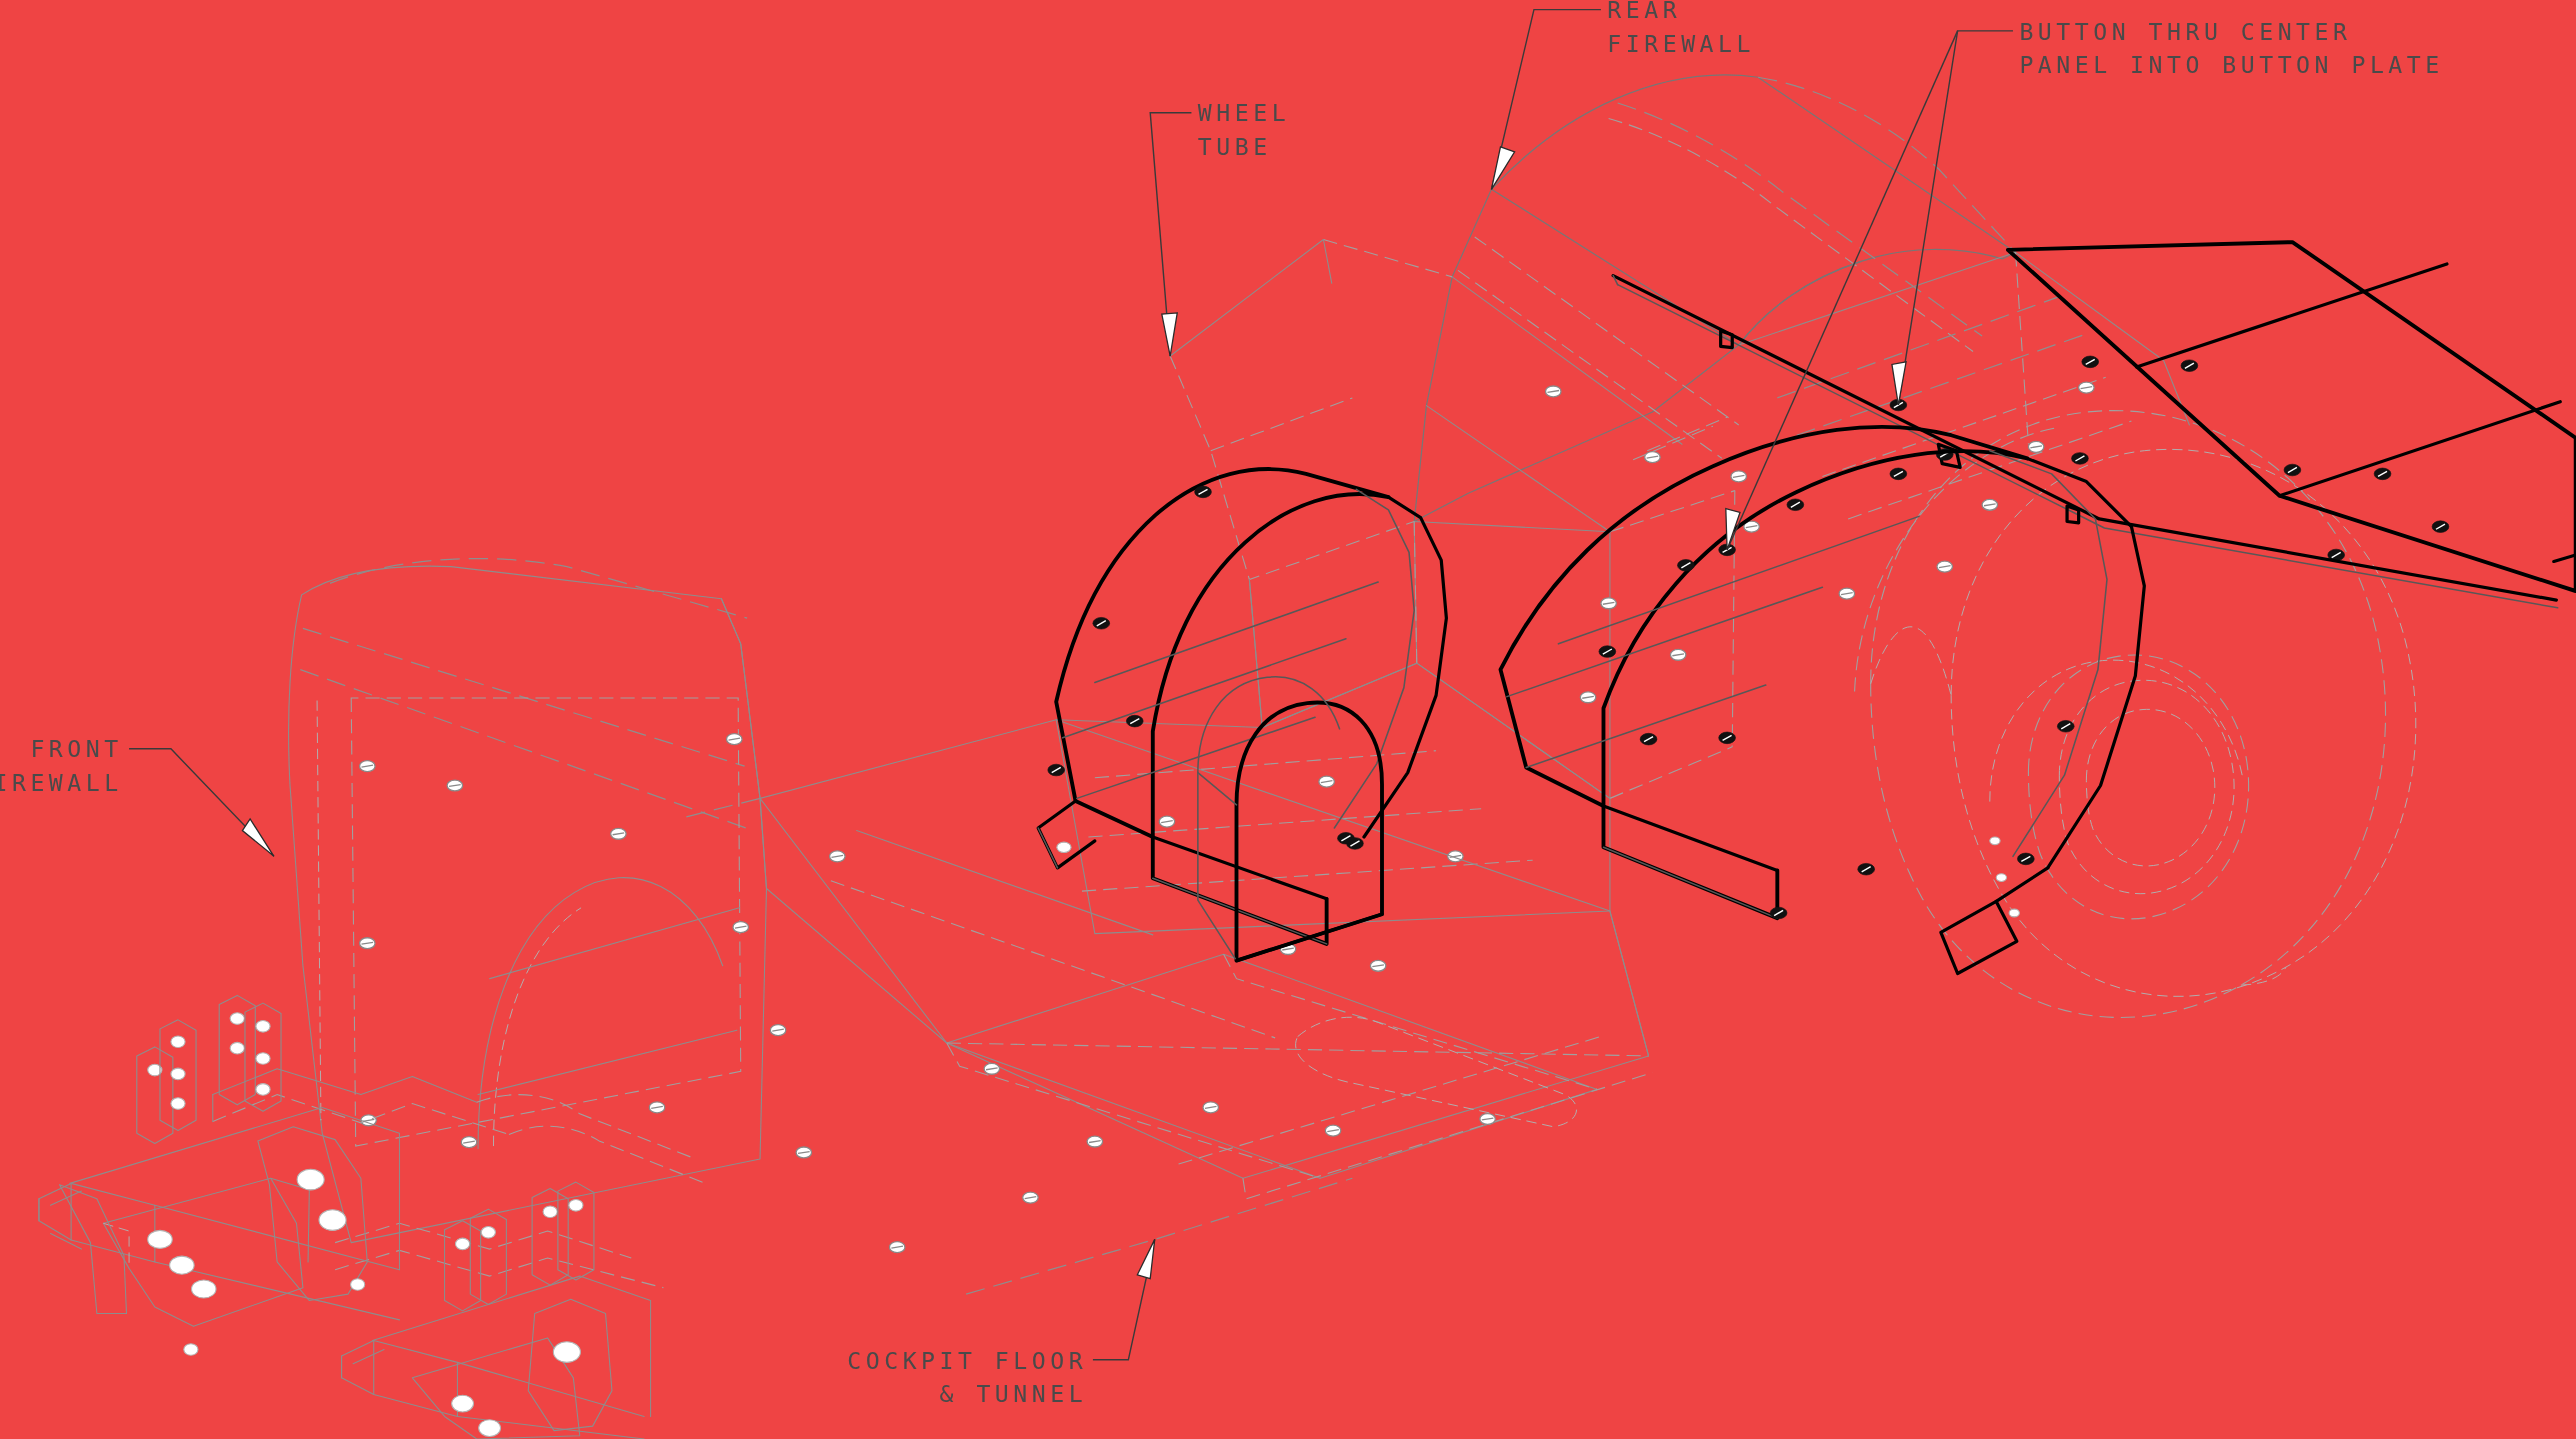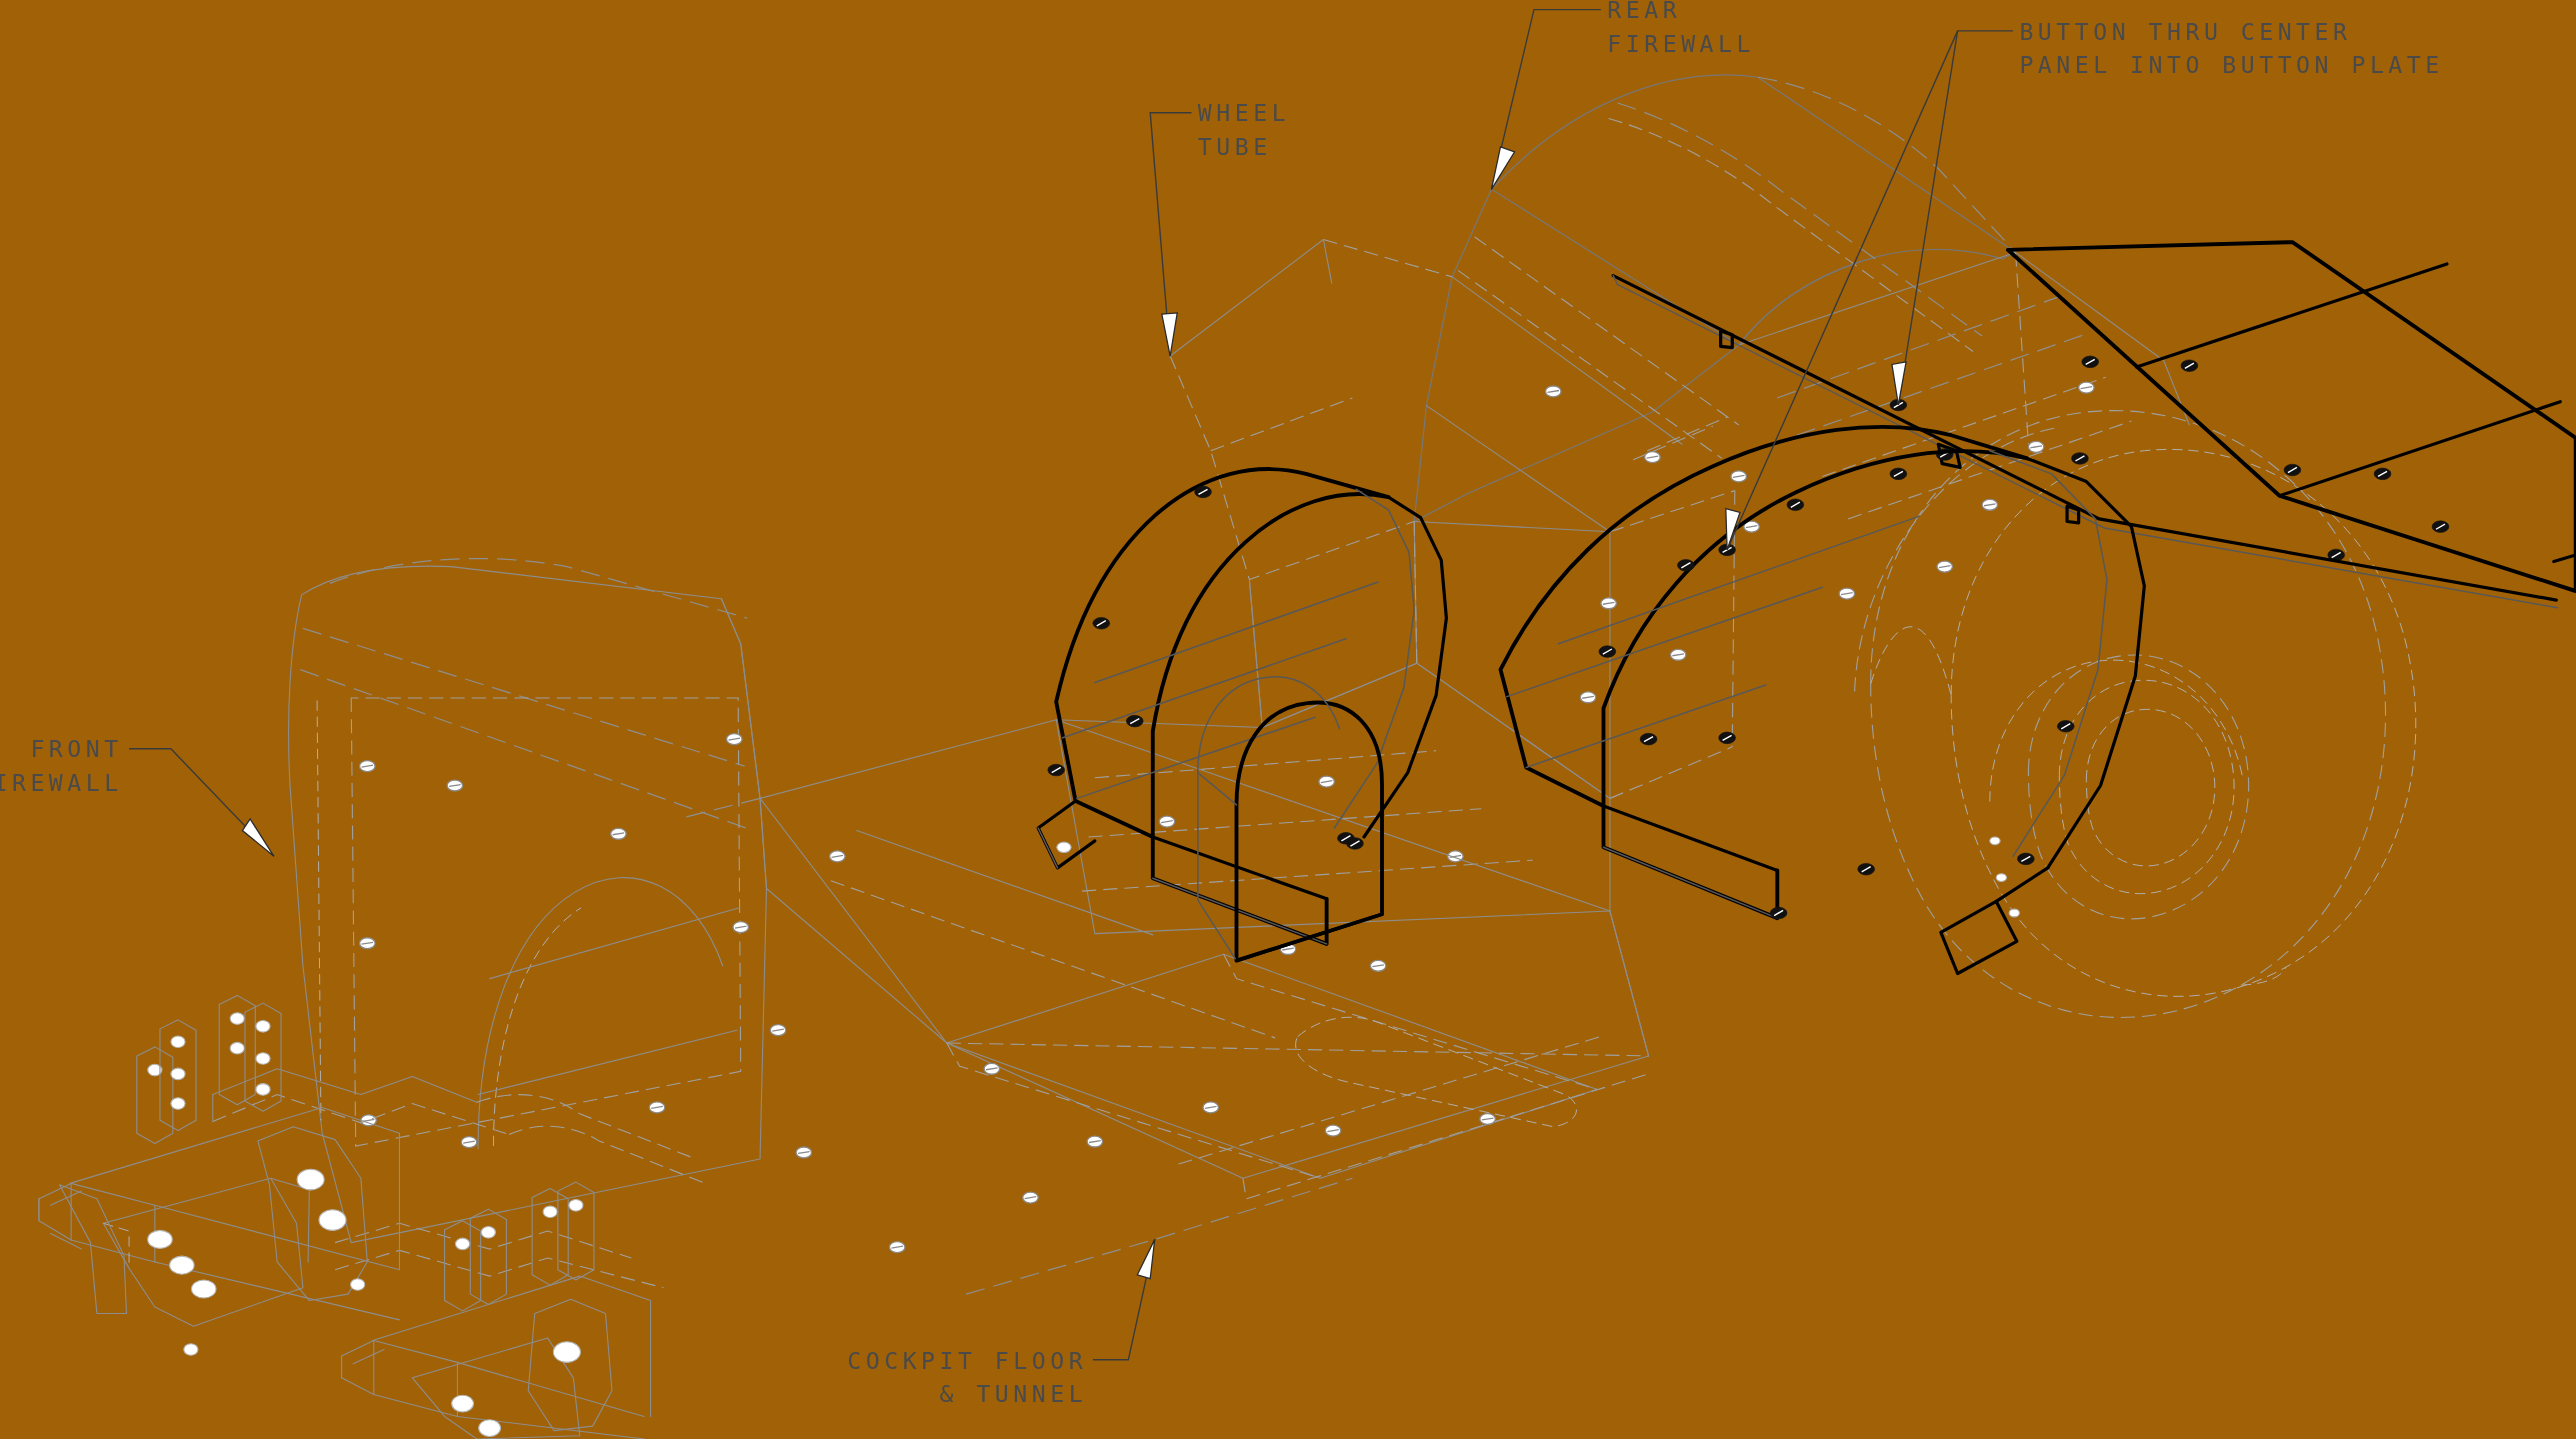--- a/index.html
+++ b/index.html
@@ -1,20 +1,20 @@
 <!DOCTYPE html>
 <html style="font-size:10.3px"><head>
 <meta charset="utf-8">
 <title>Chassis Body Panel Assembly</title>
 <style>
   html,body{margin:0;padding:0;background:#ffffff;}
   #stage{
     position:relative;
     width:2576px;height:1439px;
-    background:#a16207;
+    background:#ef4444;
     overflow:hidden;
     font-family:"Liberation Sans", sans-serif;
   }
   svg.dwg{position:absolute;top:0;left:0;width:2576px;height:1439px;}
 
   
   .heavy  {fill:none;stroke:#000000;stroke-width:6;stroke-linejoin:round;stroke-linecap:round;}
   .heavy2 {fill:none;stroke:#000000;stroke-width:5;stroke-linejoin:round;stroke-linecap:round;}
   .med    {fill:none;stroke:#585858;stroke-width:2.4;stroke-linejoin:round;stroke-linecap:round;}
   .thin   {fill:none;stroke:#777777;stroke-width:1.9;stroke-linejoin:round;stroke-linecap:round;}

